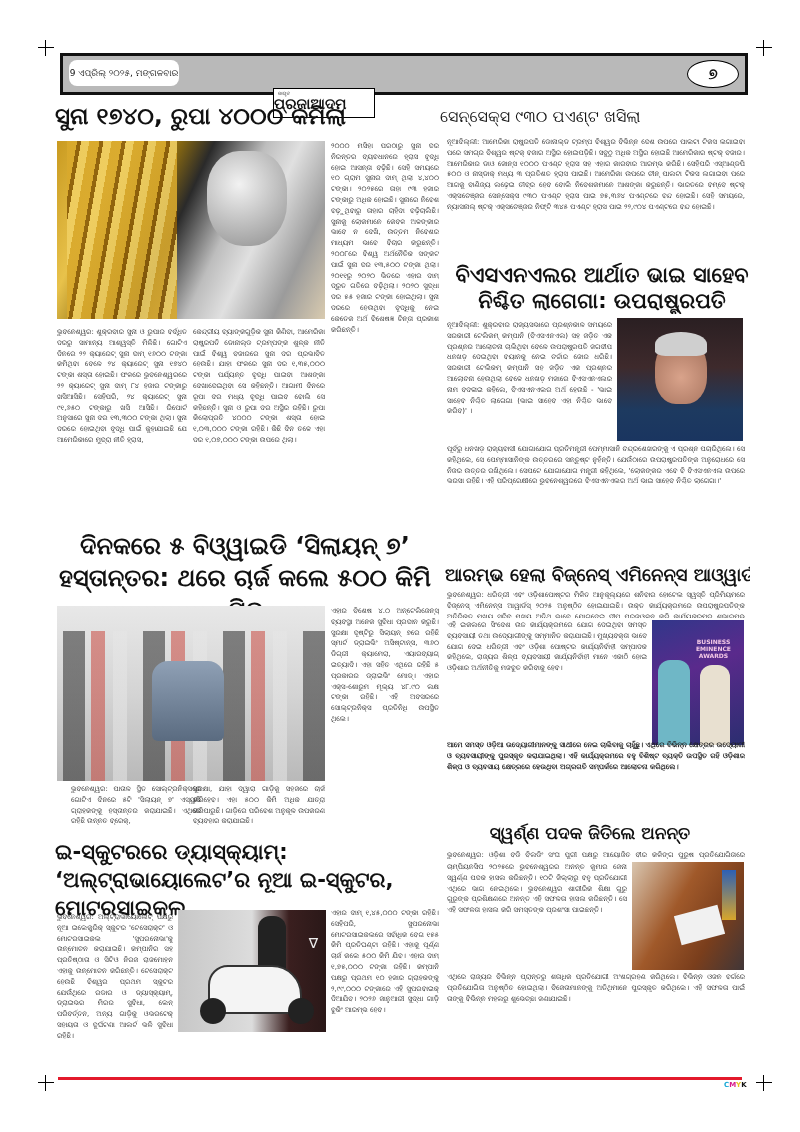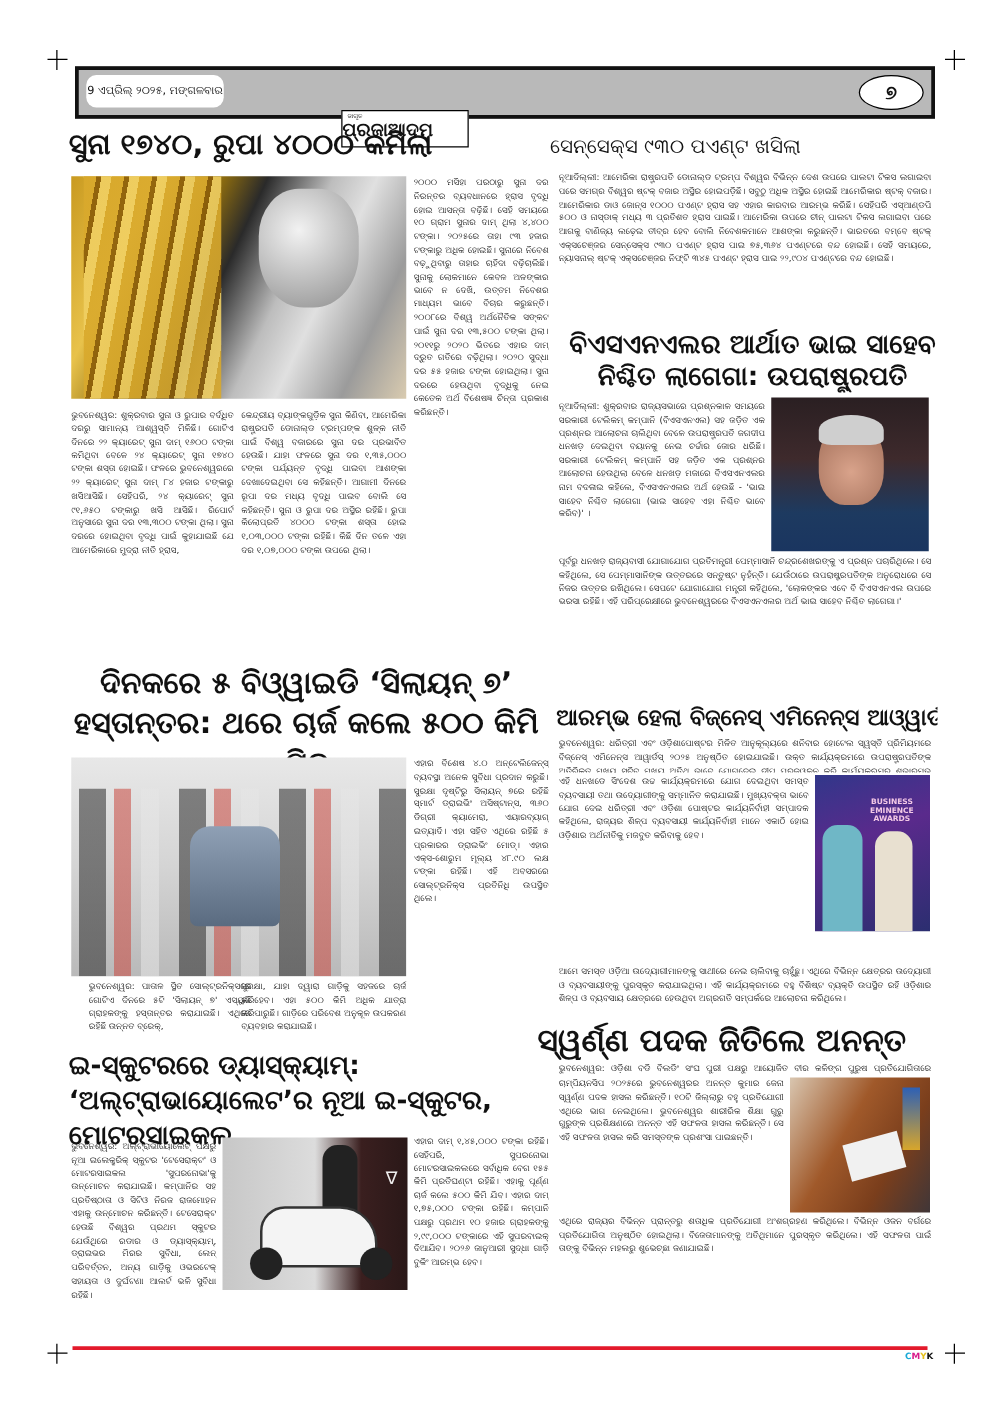--- a/index.html
+++ b/index.html
@@ -12,21 +12,21 @@
     .masthead .logo { position: absolute; left: 210px; top: 3px; width: 100px; height: 28px; background: #fff; border: 1px solid #000; font-family: "DejaVu Serif", serif; font-weight: bold; font-size: 15px; line-height: 30px; text-align: left; margin-top: 29px; }
     .masthead .logo small { position: absolute; left: 4px; top: 1px; font-size: 5px; line-height: 6px; font-weight: normal; }
     .masthead .pageno { position: absolute; right: 6px; top: 4px; width: 50px; height: 26px; border: 1.5px solid #000; border-radius: 50%; background: #fff; text-align: center; line-height: 26px; font-weight: bold; font-size: 15px; }
     .headline { position: absolute; font-weight: bold; white-space: nowrap; overflow: hidden; color: #111; }
     .h1 { left: 55px; top: 98px; width: 380px; font-size: 23px; line-height: 36px; }
     .h2 { left: 440px; top: 100px; width: 310px; font-size: 16px; line-height: 34px; font-weight: normal; }
     .h3 { left: 452px; top: 262px; width: 300px; font-size: 21px; line-height: 26px; text-align: center; white-space: normal; }
     .h4 { left: 55px; top: 530px; width: 380px; font-size: 24px; line-height: 32px; text-align: center; white-space: normal; }
     .h5 { left: 445px; top: 560px; width: 305px; font-size: 18px; line-height: 30px; text-align: center; }
     .h6 { left: 55px; top: 838px; width: 380px; font-size: 21px; line-height: 28px; white-space: normal; }
-    .h7 { left: 430px; top: 818px; width: 300px; font-size: 25px; line-height: 30px; text-align: left; }
+    .h7 { left: 440px; top: 818px; width: 300px; font-size: 17px; line-height: 30px; text-align: center; }
     .col { position: absolute; font-size: 7px; line-height: 10.8px; text-align: justify; overflow: hidden; color: #222; }
     .photo { position: absolute; overflow: hidden; }
     .jewel { left: 57px; top: 141px; width: 268px; height: 178px; background: linear-gradient(115deg, #c99a20 0%, #e8c24b 20%, #8a6a10 35%, #2a2a2a 45%, #bdbdbd 60%, #e0e0e0 70%, #9b9b9b 85%, #d9cbb0 100%); }
     .jewel .ring { position: absolute; left: 150px; top: 10px; width: 80px; height: 95px; border-radius: 40% 40% 45% 45%; background: radial-gradient(circle at 40% 35%, #f2f2f2, #8d8d8d); }
     .jewel .bangles { position: absolute; left: 10px; top: 0; width: 110px; height: 178px; background: repeating-linear-gradient(100deg, #d9a92c 0 10px, #8a5c08 10px 14px, #f0cf62 14px 22px); opacity: .9; }
     .bsnl { left: 617px; top: 318px; width: 126px; height: 123px; background: linear-gradient(180deg, #2a1f22 0%, #3e2a2c 40%, #1d3a60 75%, #1a3560 100%); }
     .bsnl .head { position: absolute; left: 38px; top: 20px; width: 52px; height: 66px; border-radius: 45% 45% 40% 40%; background: radial-gradient(circle at 50% 60%, #d9a38b, #9d6a55); }
     .bsnl .hair { position: absolute; left: 38px; top: 14px; width: 52px; height: 24px; border-radius: 50% 50% 20% 20%; background: #cfcfcf; }
     .car { left: 57px; top: 606px; width: 268px; height: 175px; background: linear-gradient(180deg, #e8e8e8 0%, #d4d4d4 50%, #b9b9b9 100%); }
     .car .vehicle { position: absolute; left: 95px; top: 55px; width: 72px; height: 80px; background: linear-gradient(180deg, #8fa0b5, #5a6b80); border-radius: 16px 16px 6px 6px; }
@@ -92,27 +92,27 @@
 <div class="photo car">
   <div class="people"></div>
   <div class="vehicle"></div>
 </div>
 <div class="col" style="left:57px;top:784px;width:130px;height:48px;margin-left:14px;">ଭୁବନେଶ୍ୱର: ପାତାଳ ସ୍ଥିତ ସୋଲ୍‌ଟ୍ରନିକ୍ସରେ ଗୋଟିଏ ଦିନରେ ୫ଟି 'ସିଲାୟନ୍ ୭' ଏସ୍‌ୟୁଭି ଗ୍ରାହକଙ୍କୁ ହସ୍ତାନ୍ତର କରାଯାଇଛି। ଏଥିରେ ରହିଛି ଉନ୍ନତ ବ୍ରେକ୍,</div>
 <div class="col" style="left:193px;top:784px;width:132px;height:48px;">ସୁରକ୍ଷା, ଯାହା ଦ୍ୱାରା ଗାଡ଼ିକୁ ସହଜରେ ଚାର୍ଜ କରିହେବ। ଏହା ୫୦୦ କିମି ଅଧିକ ଯାତ୍ରା କରିପାରୁଛି। ଗାଡ଼ିରେ ପରିବେଶ ଅନୁକୂଳ ଉପକରଣ ବ୍ୟବହାର କରାଯାଇଛି।</div>
 <div class="col" style="left:331px;top:606px;width:108px;height:226px;">ଏହାର ବିଶେଷ ୪.୦ ଅନ୍‌ଟେଲିଜେନ୍ସ୍ ବ୍ୟବସ୍ଥା ଅନେକ ସୁବିଧା ପ୍ରଦାନ କରୁଛି। ସୁରକ୍ଷା ଦୃଷ୍ଟିରୁ ସିଲାୟନ୍ ୭ରେ ରହିଛି ସ୍ମାର୍ଟ ଡ୍ରାଇଭିଂ ଅସିଷ୍ଟାନ୍ସ, ୩୬୦ ଡିଗ୍ରୀ କ୍ୟାମେରା, ଏୟାରବ୍ୟାଗ୍ ଇତ୍ୟାଦି। ଏହା ସହିତ ଏଥିରେ ରହିଛି ୫ ପ୍ରକାରର ଡ୍ରାଇଭିଂ ମୋଡ୍। ଏହାର ଏକ୍ସ-ଶୋରୁମ ମୂଲ୍ୟ ୪୮.୯୦ ଲକ୍ଷ ଟଙ୍କା ରହିଛି। ଏହି ଅବସରରେ ସୋଲ୍‌ଟ୍ରନିକ୍ସ ପ୍ରତିନିଧି ଉପସ୍ଥିତ ଥିଲେ।</div>
 
 <div class="headline h5">ଆରମ୍ଭ ହେଲା ବିଜ୍‌ନେସ୍ ଏମିନେନ୍ସ ଆଓ୍ୱାର୍ଡ୍‌ସ-୨୦୨୫</div>
 <div class="col" style="left:447px;top:590px;width:298px;height:28px;">ଭୁବନେଶ୍ୱର: ଧରିତ୍ରୀ ଏବଂ ଓଡ଼ିଶାପୋଷ୍ଟର ମିଳିତ ଆନୁକୂଲ୍ୟରେ ଶନିବାର ହୋଟେଲ ସ୍ୱସ୍ତି ପ୍ରିମିୟମରେ ବିଜ୍‌ନେସ୍ ଏମିନେନ୍ସ ଆୱାର୍ଡସ୍ ୨୦୨୫ ଅନୁଷ୍ଠିତ ହୋଇଯାଇଛି। ଉକ୍ତ କାର୍ଯ୍ୟକ୍ରମରେ ଉପରାଷ୍ଟ୍ରପତିଙ୍କ ଅତିରିକ୍ତ ମୁଖ୍ୟ ସଚିବ ମୁଖ୍ୟ ଅତିଥି ଭାବେ ଯୋଗଦେଇ ଦୀପ ପ୍ରଜ୍ୱଳନ କରି କାର୍ଯ୍ୟକ୍ରମର ଶୁଭାରମ୍ଭ କରିଥିଲେ।</div>
-<div class="col" style="left:447px;top:620px;width:200px;height:126px;">ଏହି ଧନଖଡେ ସିଂଦେଶ ଉଚ୍ଚ କାର୍ଯ୍ୟକ୍ରମରେ ଯୋଗ ଦେଇଥିବା ସମସ୍ତ ବ୍ୟବସାୟୀ ତଥା ଉଦ୍ୟୋଗୀଙ୍କୁ ସମ୍ମାନିତ କରାଯାଇଛି। ମୁଖ୍ୟବକ୍ତା ଭାବେ ଯୋଗ ଦେଇ ଧରିତ୍ରୀ ଏବଂ ଓଡ଼ିଶା ପୋଷ୍ଟର କାର୍ଯ୍ୟନିର୍ବାହୀ ସମ୍ପାଦକ କହିଥିଲେ, ରାଜ୍ୟର ଶିଳ୍ପ ବ୍ୟବସାୟୀ କାର୍ଯ୍ୟନିର୍ବାହୀ ମାନେ ଏକାଠି ହୋଇ ଓଡ଼ିଶାର ଅର୍ଥନୀତିକୁ ମଜବୁତ କରିବାକୁ ହେବ।</div>
+<div class="col" style="left:447px;top:620px;width:200px;height:126px;">ଏହି ଇକଲରେ ସିଂଦେଶ ଉଚ୍ଚ କାର୍ଯ୍ୟକ୍ରମରେ ଯୋଗ ଦେଇଥିବା ସମସ୍ତ ବ୍ୟବସାୟୀ ତଥା ଉଦ୍ୟୋଗୀଙ୍କୁ ସମ୍ମାନିତ କରାଯାଇଛି। ମୁଖ୍ୟବକ୍ତା ଭାବେ ଯୋଗ ଦେଇ ଧରିତ୍ରୀ ଏବଂ ଓଡ଼ିଶା ପୋଷ୍ଟର କାର୍ଯ୍ୟନିର୍ବାହୀ ସମ୍ପାଦକ କହିଥିଲେ, ରାଜ୍ୟର ଶିଳ୍ପ ବ୍ୟବସାୟୀ କାର୍ଯ୍ୟନିର୍ବାହୀ ମାନେ ଏକାଠି ହୋଇ ଓଡ଼ିଶାର ଅର୍ଥନୀତିକୁ ମଜବୁତ କରିବାକୁ ହେବ।</div>
 <div class="photo award">
   <div class="t">BUSINESS EMINENCE AWARDS</div>
   <div class="p1"></div>
   <div class="p2"></div>
 </div>
-<div class="col" style="left:447px;top:772px;width:298px;height:66px;">ଆମେ ସମସ୍ତ ଓଡ଼ିଆ ଉଦ୍ୟୋଗୀମାନଙ୍କୁ ସାଥୀରେ ନେଇ ଚାଲିବାକୁ ଚାହୁଁଛୁ। ଏଥିରେ ବିଭିନ୍ନ କ୍ଷେତ୍ରର ଉଦ୍ୟୋଗୀ ଓ ବ୍ୟବସାୟୀଙ୍କୁ ପୁରସ୍କୃତ କରାଯାଇଥିଲା। ଏହି କାର୍ଯ୍ୟକ୍ରମରେ ବହୁ ବିଶିଷ୍ଟ ବ୍ୟକ୍ତି ଉପସ୍ଥିତ ରହି ଓଡ଼ିଶାର ଶିଳ୍ପ ଓ ବ୍ୟବସାୟ କ୍ଷେତ୍ରରେ ହେଉଥିବା ଅଗ୍ରଗତି ସମ୍ପର୍କରେ ଆଲୋଚନା କରିଥିଲେ।</div>
+<div class="col" style="left:447px;top:740px;width:298px;height:66px;font-weight:bold;">ଆମେ ସମସ୍ତ ଓଡ଼ିଆ ଉଦ୍ୟୋଗୀମାନଙ୍କୁ ସାଥୀରେ ନେଇ ଚାଲିବାକୁ ଚାହୁଁଛୁ। ଏଥିରେ ବିଭିନ୍ନ କ୍ଷେତ୍ରର ଉଦ୍ୟୋଗୀ ଓ ବ୍ୟବସାୟୀଙ୍କୁ ପୁରସ୍କୃତ କରାଯାଇଥିଲା। ଏହି କାର୍ଯ୍ୟକ୍ରମରେ ବହୁ ବିଶିଷ୍ଟ ବ୍ୟକ୍ତି ଉପସ୍ଥିତ ରହି ଓଡ଼ିଶାର ଶିଳ୍ପ ଓ ବ୍ୟବସାୟ କ୍ଷେତ୍ରରେ ହେଉଥିବା ଅଗ୍ରଗତି ସମ୍ପର୍କରେ ଆଲୋଚନା କରିଥିଲେ।</div>
 
 <div class="headline h6">ଇ-ସ୍କୁଟରରେ ଡ୍ୟାସ୍‌କ୍ୟାମ୍: ‘ଅଲ୍‌ଟ୍ରାଭାୟୋଲେଟ’ର ନୂଆ ଇ-ସ୍କୁଟର, ମୋଟରସାଇକଲ୍</div>
 <div class="col" style="left:57px;top:912px;width:116px;height:160px;">ଭୁବନେଶ୍ୱର: ଅଲ୍‌ଟ୍ରାଭାୟୋଲେଟ୍ ପକ୍ଷରୁ ନୂଆ ଇଲେକ୍ଟ୍ରିକ୍ ସ୍କୁଟର 'ଟେସେରାକ୍ଟ' ଓ ମୋଟରସାଇକଲ 'ସୁପରନୋଭା'କୁ ଉନ୍ମୋଚନ କରାଯାଇଛି। କମ୍ପାନିର ସହ ପ୍ରତିଷ୍ଠାତା ଓ ସିଟିଓ ନିରଜ ରାଜମୋହନ ଏହାକୁ ଉନ୍ମୋଚନ କରିଛନ୍ତି। ଟେସେରାକ୍ଟ ହେଉଛି ବିଶ୍ୱର ପ୍ରଥମ ସ୍କୁଟର ଯେଉଁଥିରେ ରଡାର ଓ ଡ୍ୟାସ୍‌କ୍ୟାମ୍, ଡ୍ରାଇଭର ମିରର ସୁବିଧା, ଲେନ୍ ପରିବର୍ତ୍ତନ, ଅନ୍ୟ ଗାଡ଼ିକୁ ଓଭରଟେକ୍ ସହାୟତା ଓ ଦୁର୍ଘଟଣା ଆଲର୍ଟ ଭଳି ସୁବିଧା ରହିଛି।</div>
 <div class="photo scooter">
   <div class="man"></div>
   <div class="body"></div>
   <div class="w1"></div>
   <div class="w2"></div>
   <div class="brand">∇</div>
 </div>

